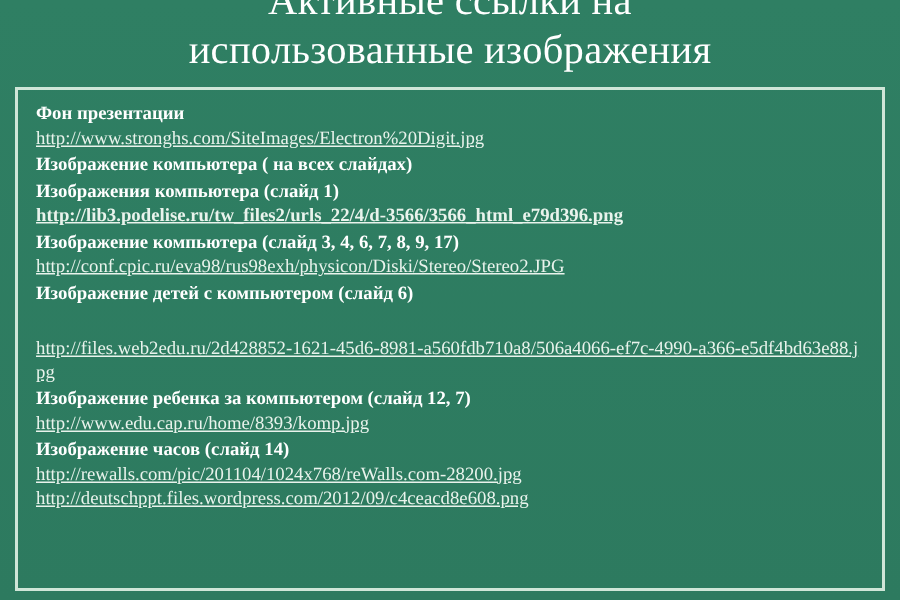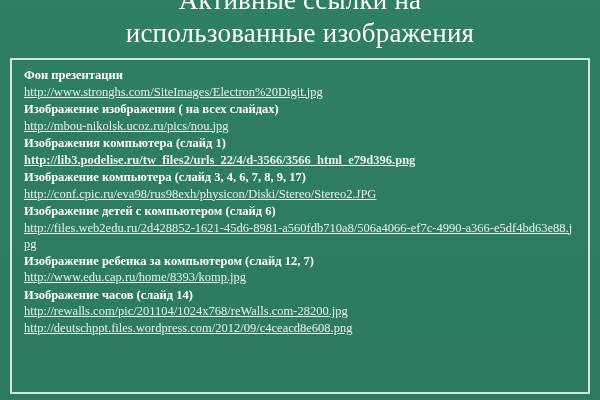--- a/index.html
+++ b/index.html
@@ -66,40 +66,40 @@
     text-decoration: underline;
     display: block;
     word-break: break-all;
     margin: 0;
   }
   .lnk.bold {
     font-weight: bold;
   }
   .lnk.two-line {
     line-height: 16px;
+    margin-top: 21px;
   }
 </style>
 </head>
 <body>
 
 <div class="slide">
 
   <div class="title">Активные ссылки на
 использованные изображения</div>
 
   <div class="content-box">
 
     <div class="entry">
       <div class="lbl">Фон презентации</div>
       <a class="lnk" href="#">http://www.stronghs.com/SiteImages/Electron%20Digit.jpg</a>
     </div>
 
     <div class="entry">
-      <div class="lbl">Изображение  изображения ( на всех слайдах)</div>
-      <a class="lnk" href="#">http://mbou-nikolsk.ucoz.ru/pics/nou.jpg</a>
+      <div class="lbl">Изображение  компьютера ( на всех слайдах)</div>
     </div>
 
     <div class="entry">
       <div class="lbl">Изображения компьютера (слайд 1)</div>
       <a class="lnk bold" href="#">http://lib3.podelise.ru/tw_files2/urls_22/4/d-3566/3566_html_e79d396.png</a>
     </div>
 
     <div class="entry">
       <div class="lbl">Изображение  компьютера (слайд 3, 4, 6, 7, 8, 9, 17)</div>
       <a class="lnk" href="#">http://conf.cpic.ru/eva98/rus98exh/physicon/Diski/Stereo/Stereo2.JPG</a>

